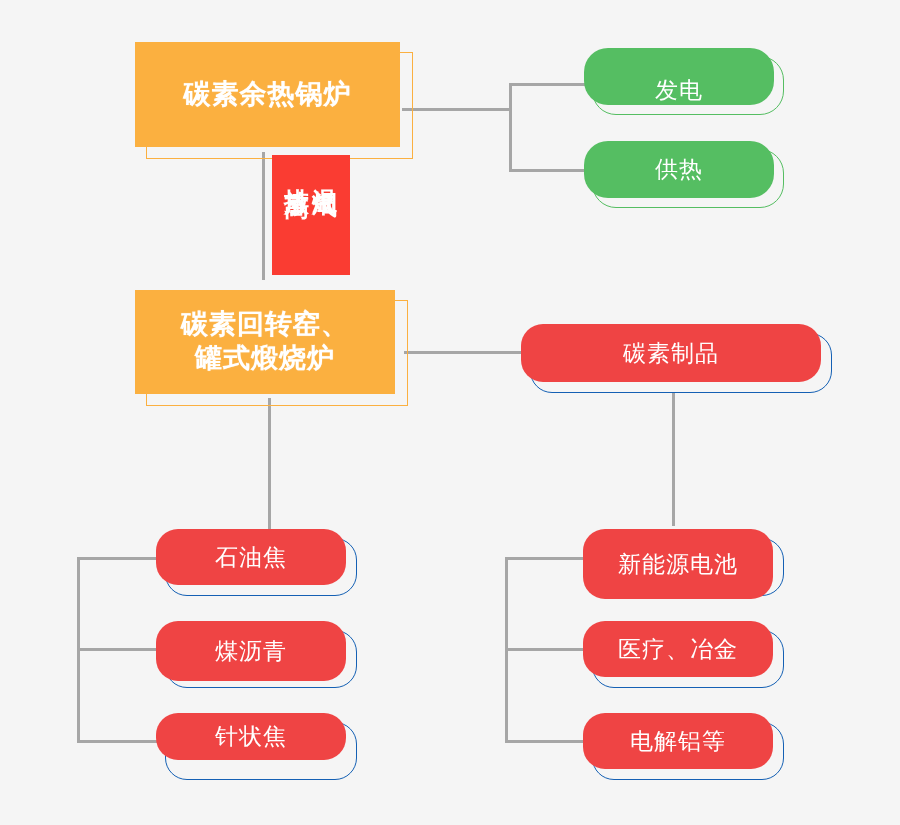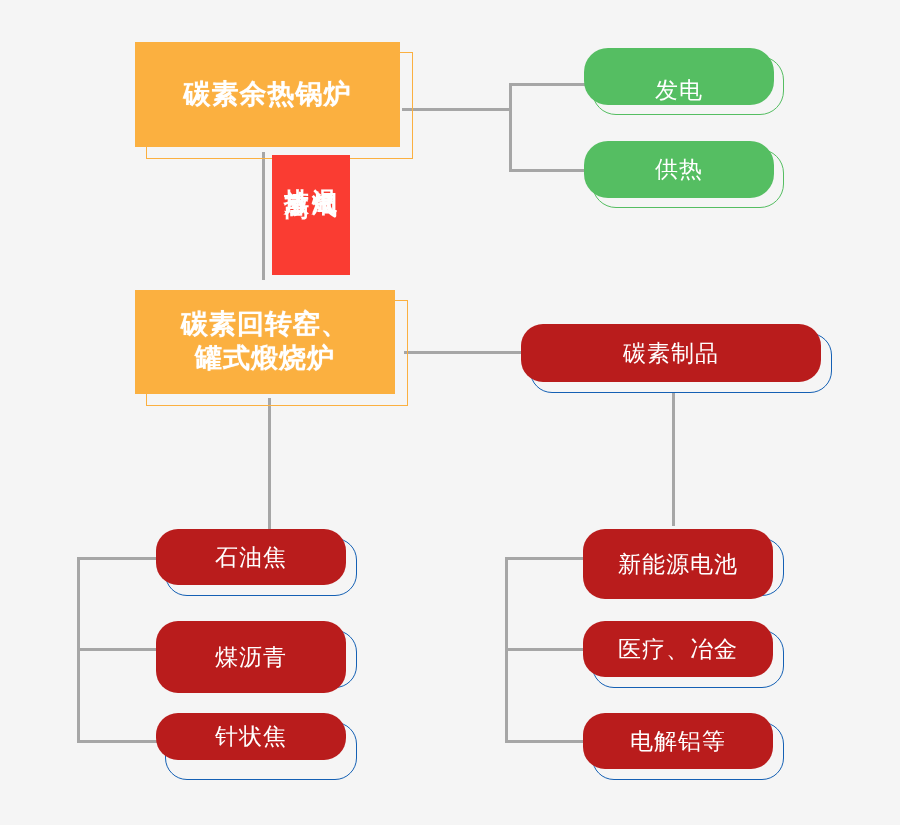--- a/index.html
+++ b/index.html
@@ -85,21 +85,21 @@
     position: absolute;
     border: 1.5px solid #55be62;
     border-radius: 24px;
     background: transparent;
     z-index: 2;
   }
 
   
   .blue-box {
     position: absolute;
-    background: #b91c1c;
+    background: #ef4444;
     border-radius: 22px;
     display: flex;
     align-items: center;
     justify-content: center;
     z-index: 3;
   }
   .blue-box .node-label { font-size: 23px; }
   .blue-frame {
     position: absolute;
     border: 1.5px solid #1460b4;
@@ -173,21 +173,21 @@
   <div class="conn-h" style="left:77px; top:557px; width:80px;"></div>
   <div class="conn-h" style="left:77px; top:648px; width:80px;"></div>
   <div class="conn-h" style="left:77px; top:740px; width:80px;"></div>
 
   <div class="blue-frame" style="left:165px; top:538px; width:190px; height:56px;"></div>
   <div class="blue-box" style="left:156px; top:529px; width:190px; height:56px;justify-content:center;">
     <span class="node-label">石油焦</span>
   </div>
 
   <div class="blue-frame" style="left:165px; top:630px; width:190px; height:56px;"></div>
-  <div class="blue-box" style="left:156px; top:621px; width:190px; height:72px;">
+  <div class="blue-box" style="left:156px; top:621px; width:190px; height:60px;">
     <span class="node-label">煤沥青</span>
   </div>
 
   <div class="blue-frame" style="left:165px; top:722px; width:190px; height:56px;"></div>
   <div class="blue-box" style="left:156px; top:713px; width:190px; height:47px;">
     <span class="node-label">针状焦</span>
   </div>
 
   <div class="conn-v" style="left:672px; top:393px; height:133px;"></div>
 

